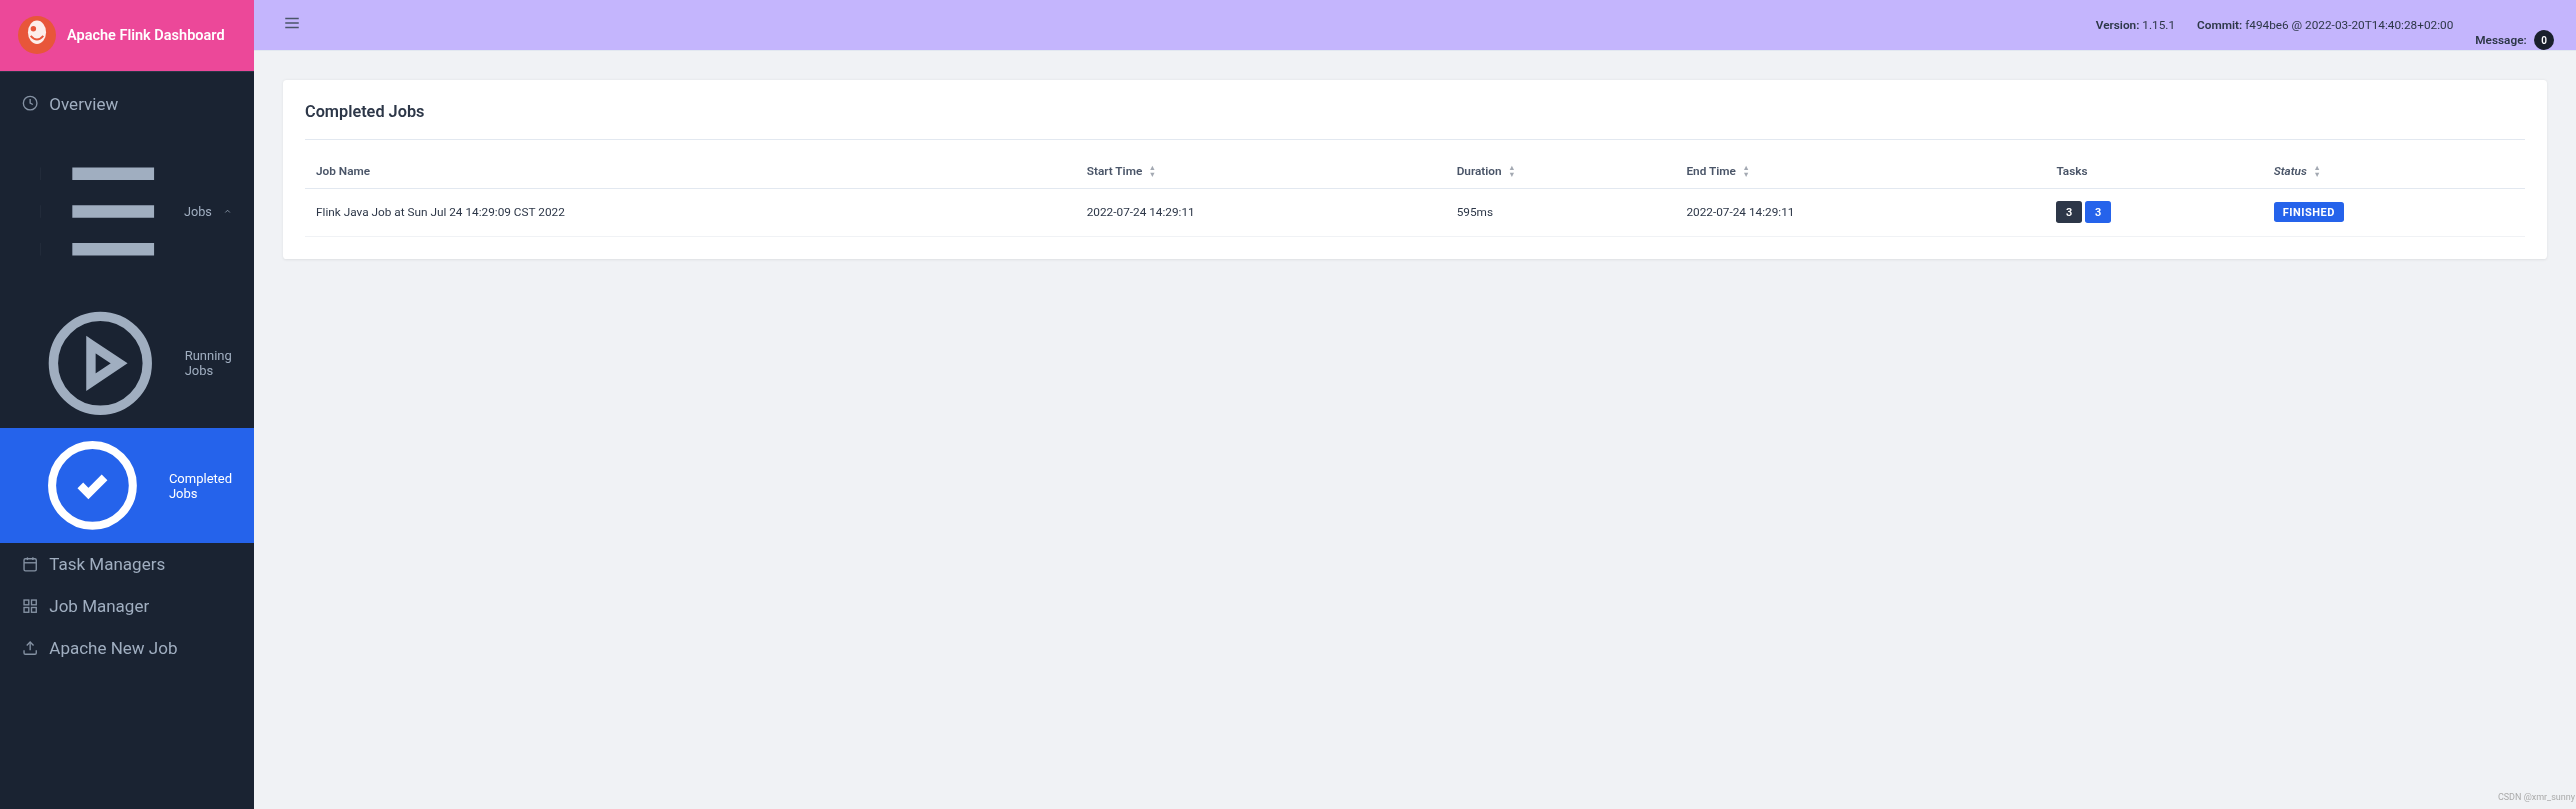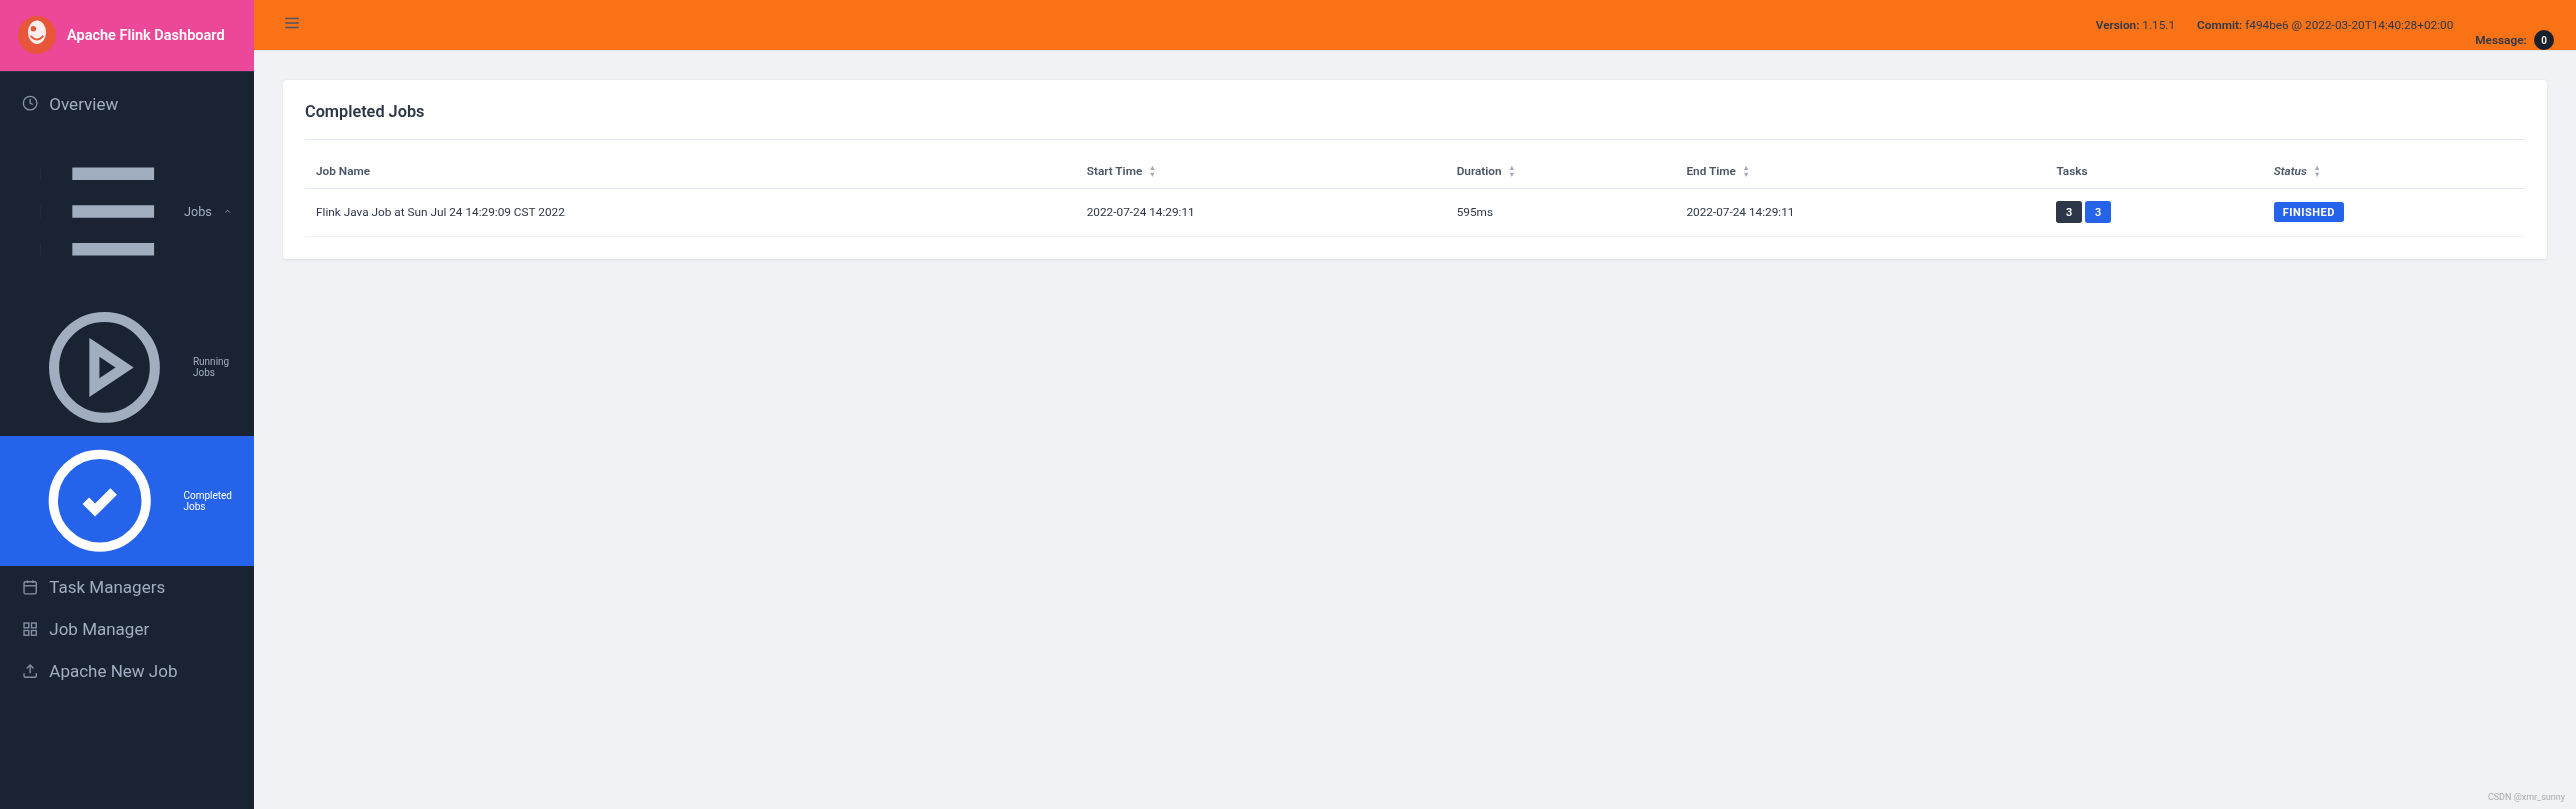--- a/index.html
+++ b/index.html
@@ -58,36 +58,36 @@
       gap: 11px;
     }
     .jobs-parent .nav-label { flex: 1; text-align: center; }
     .jobs-children { padding-left: 0; }
     .nav-sub-item {
       display: flex;
       align-items: center;
       padding: 9px 22px 9px 44px;
       cursor: pointer;
       color: #a0aec0;
-      font-size: 10px;
+      font-size: 13px;
       gap: 28px;
     }
     .nav-sub-item.active { background: #2563eb; color: #fff; }
 
     
     .main {
       flex: 1;
       display: flex;
       flex-direction: column;
       overflow: hidden;
     }
 
     
     .topbar {
-      background: #f97316;
+      background: #c4b5fd;
       border-bottom: 0.9px solid #e2e8f0;
       display: flex;
       align-items: center;
       padding: 0 22px;
       height: 51px;
       gap: 14.5px;
     }
     .topbar-menu-btn {
       cursor: pointer;
       color: #4a5568;
@@ -209,21 +209,21 @@
     }
     .status-finished {
       background: #2563eb;
       color: #fff;
     }
 
     
     .watermark {
       position: fixed;
       bottom: 7.3px;
-      right: 11px;
+      right: 1px;
       font-size: 9px;
       color: #aaa;
     }
   </style>
 </head>
 <body>
 
 <aside class="sidebar">
   <div class="sidebar-logo">
 

